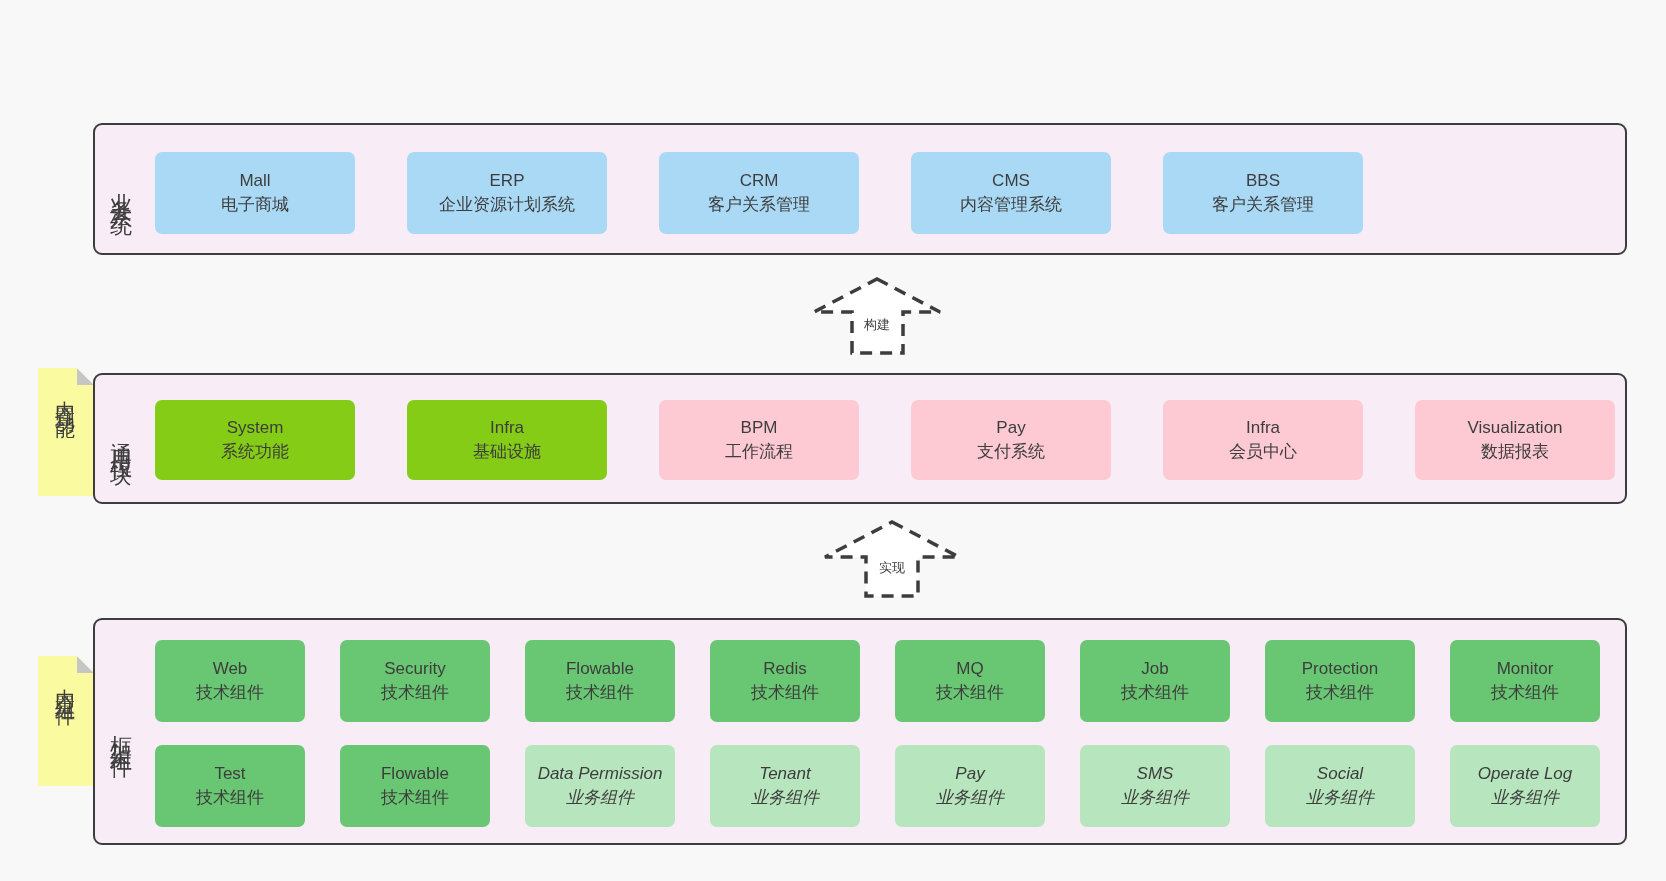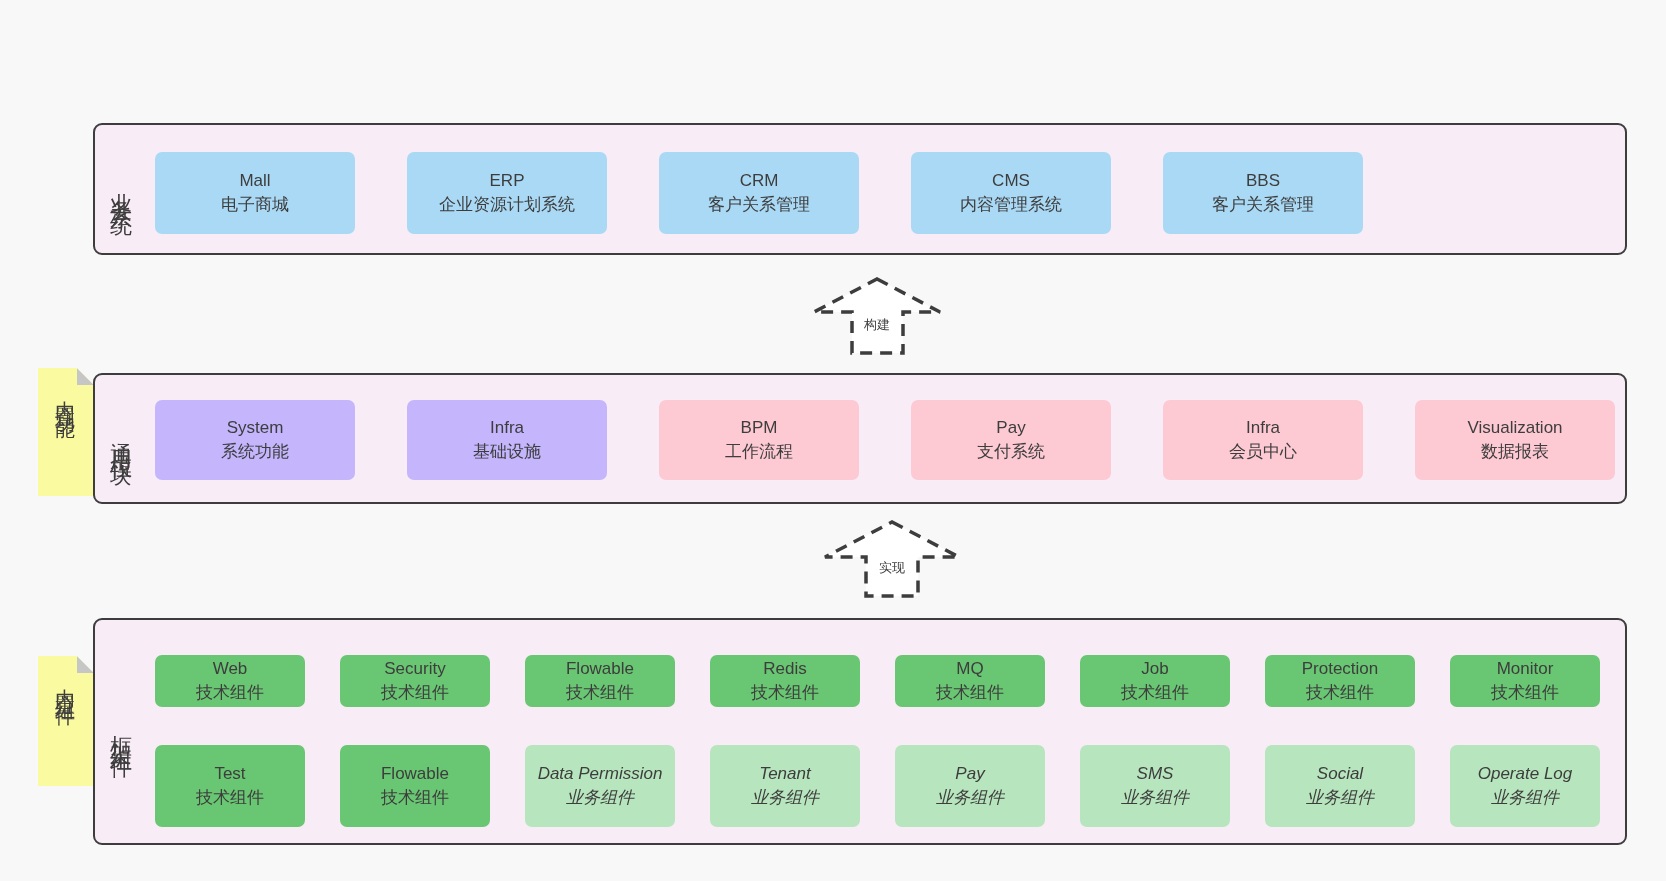--- a/index.html
+++ b/index.html
@@ -38,38 +38,38 @@
   
   .box-row{
     position:absolute;
     left:60px;
     display:flex;
   }
   .row-6{gap:52px;}
   .row-8{gap:35px;}
   .row-top{top:27px;height:82px;}
   .row-mid{top:25px;height:80px;}
-  .row-b1{top:20px;height:82px;align-items:center;}
+  .row-b1{top:20px;height:82px;}
   .row-b2{top:125px;height:82px;}
   .box{
     border-radius:7px;
     display:flex;
     flex-direction:column;
     align-items:center;
     justify-content:center;
     text-align:center;
     font-size:17px;
     line-height:24px;
     box-sizing:border-box;
     padding:2px 8px;
   }
   .row-6 .box{width:200px;}
   .row-8 .box{width:150px;padding:2px 6px;}
   .box--blue{background:#aad9f5;}
-  .box--red{background:#c4b5fd;}
+  .box--red{background:#84cc16;}
   .box--pink{background:#fdc9d3;}
   .box--green{background:#69c672;}
   .box--light-green{background:#b7e5bd;font-style:italic;}
   .box-title,.box-subtitle{color:#3d3d3d;}
   
   .sticky{
     position:absolute;
     left:38px;width:56px;
     background:#fafaa0;
     z-index:0;

